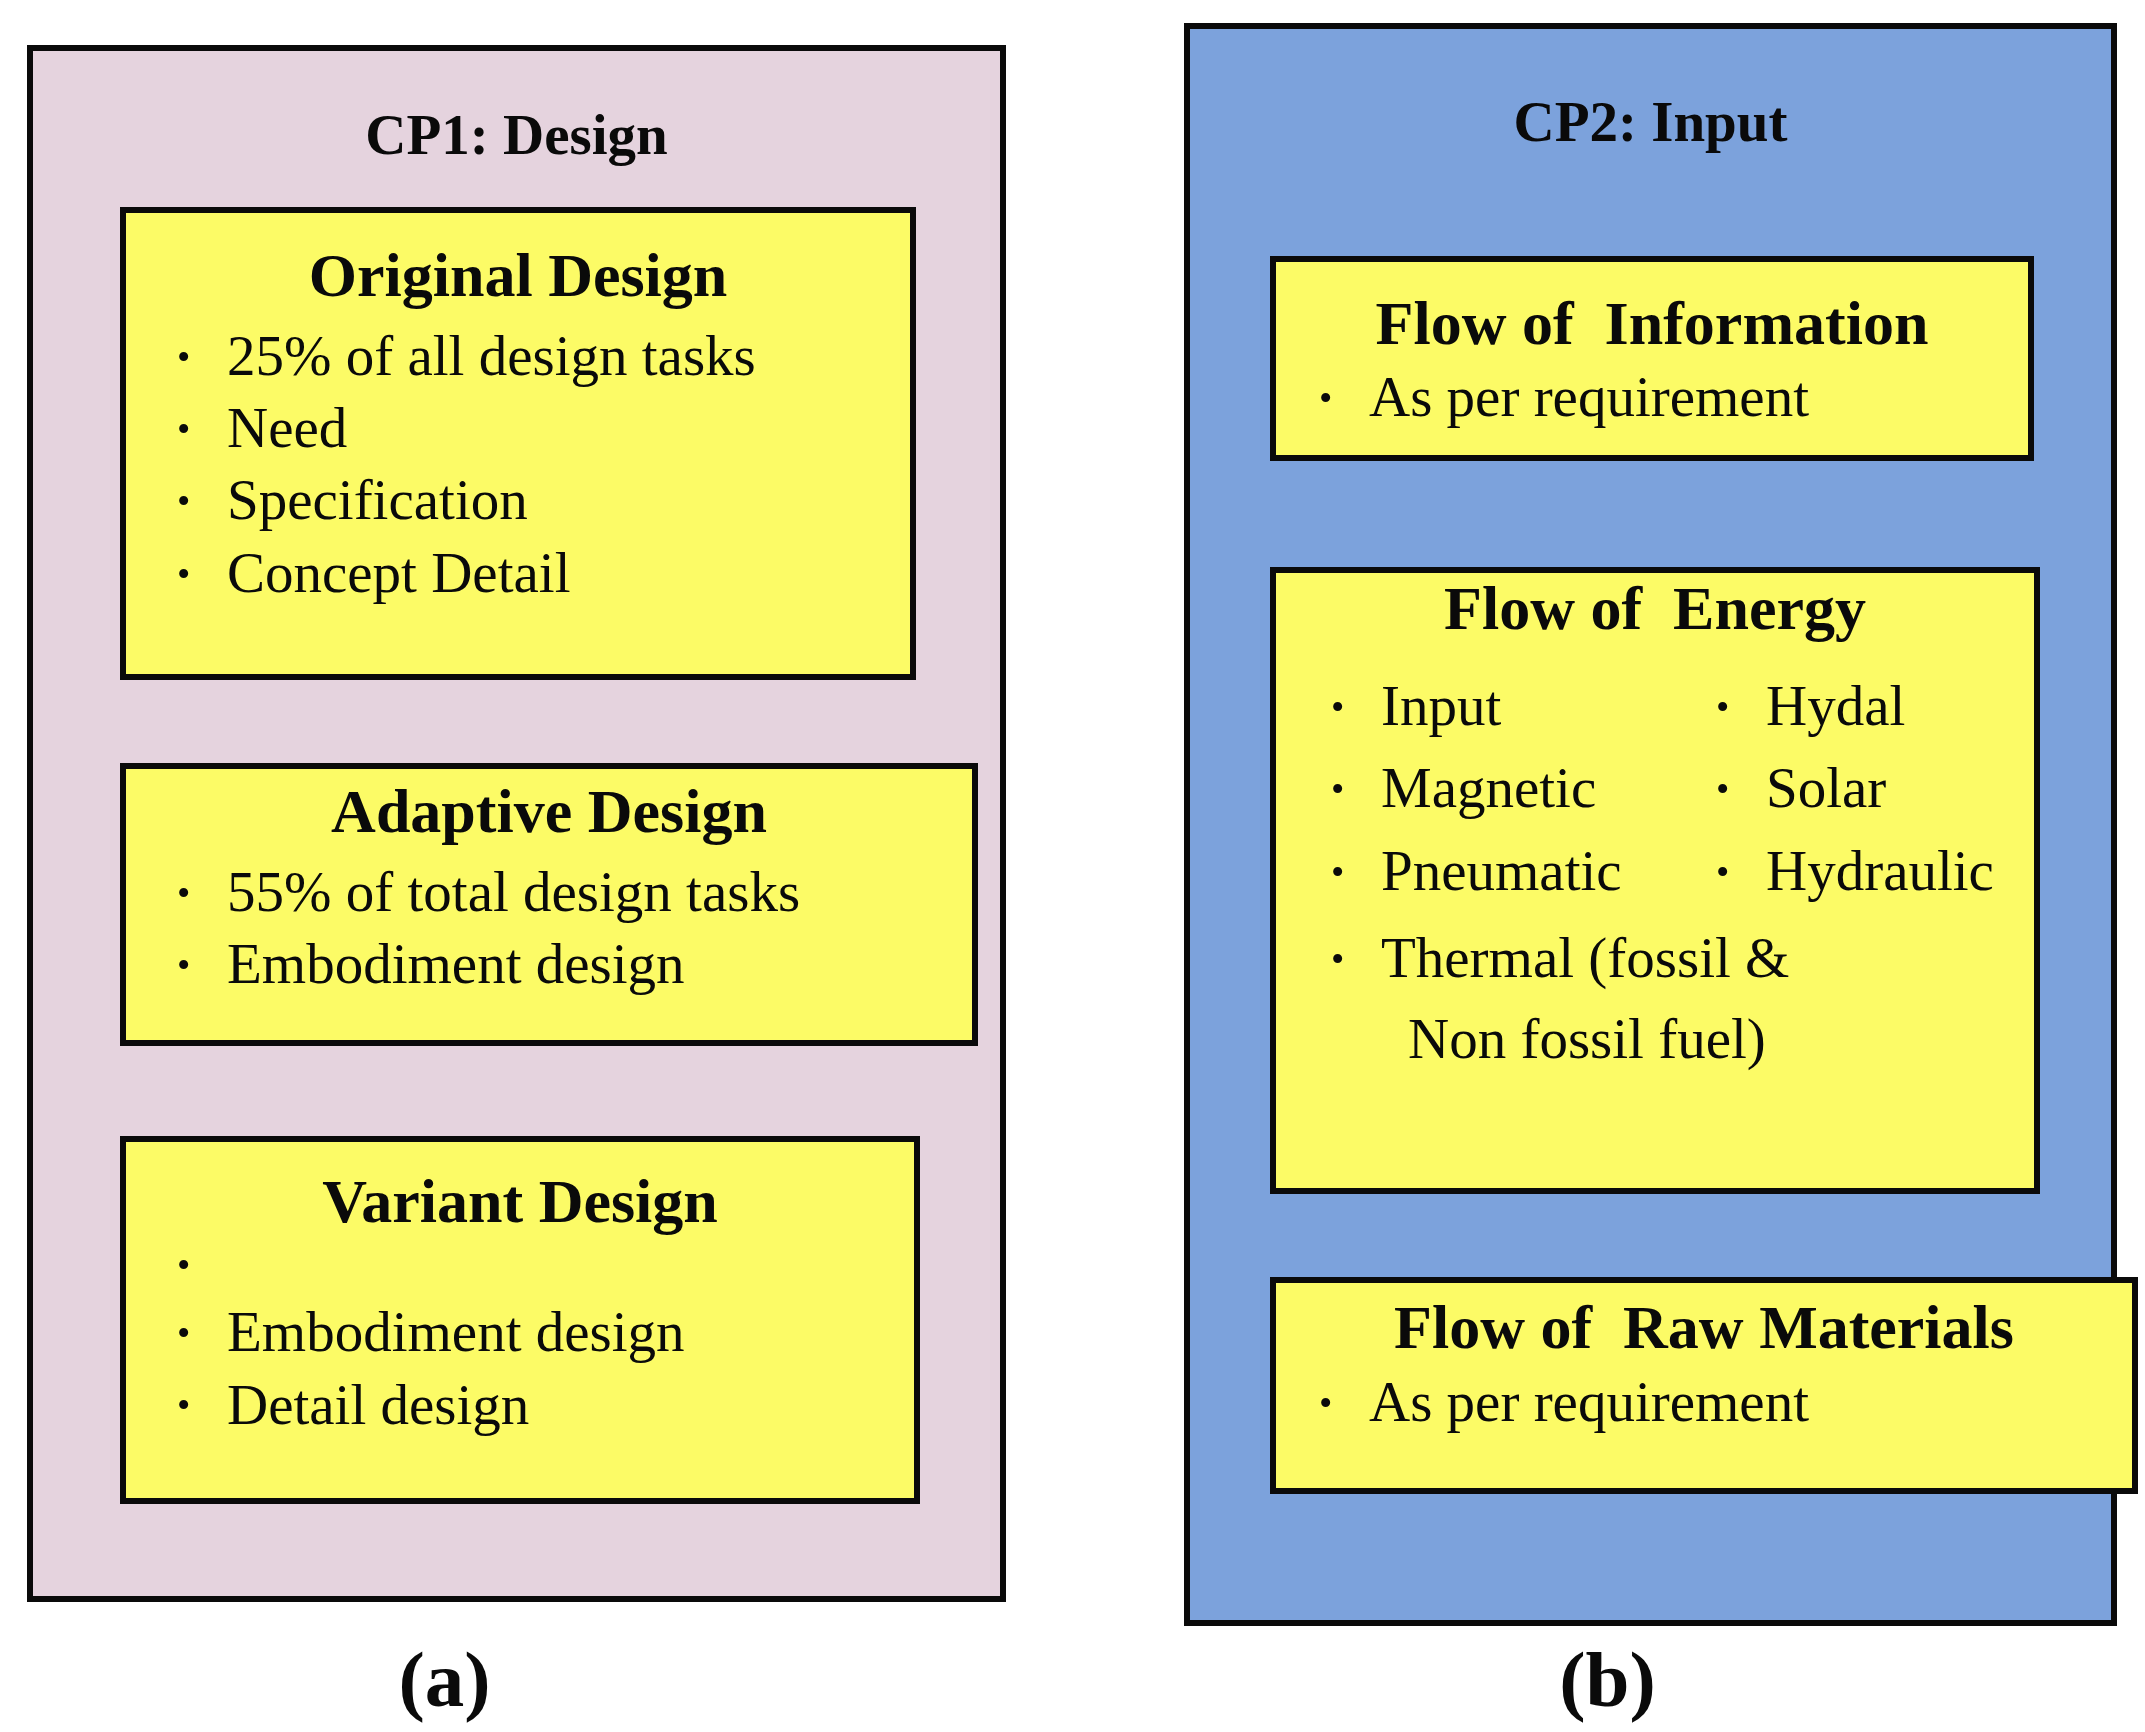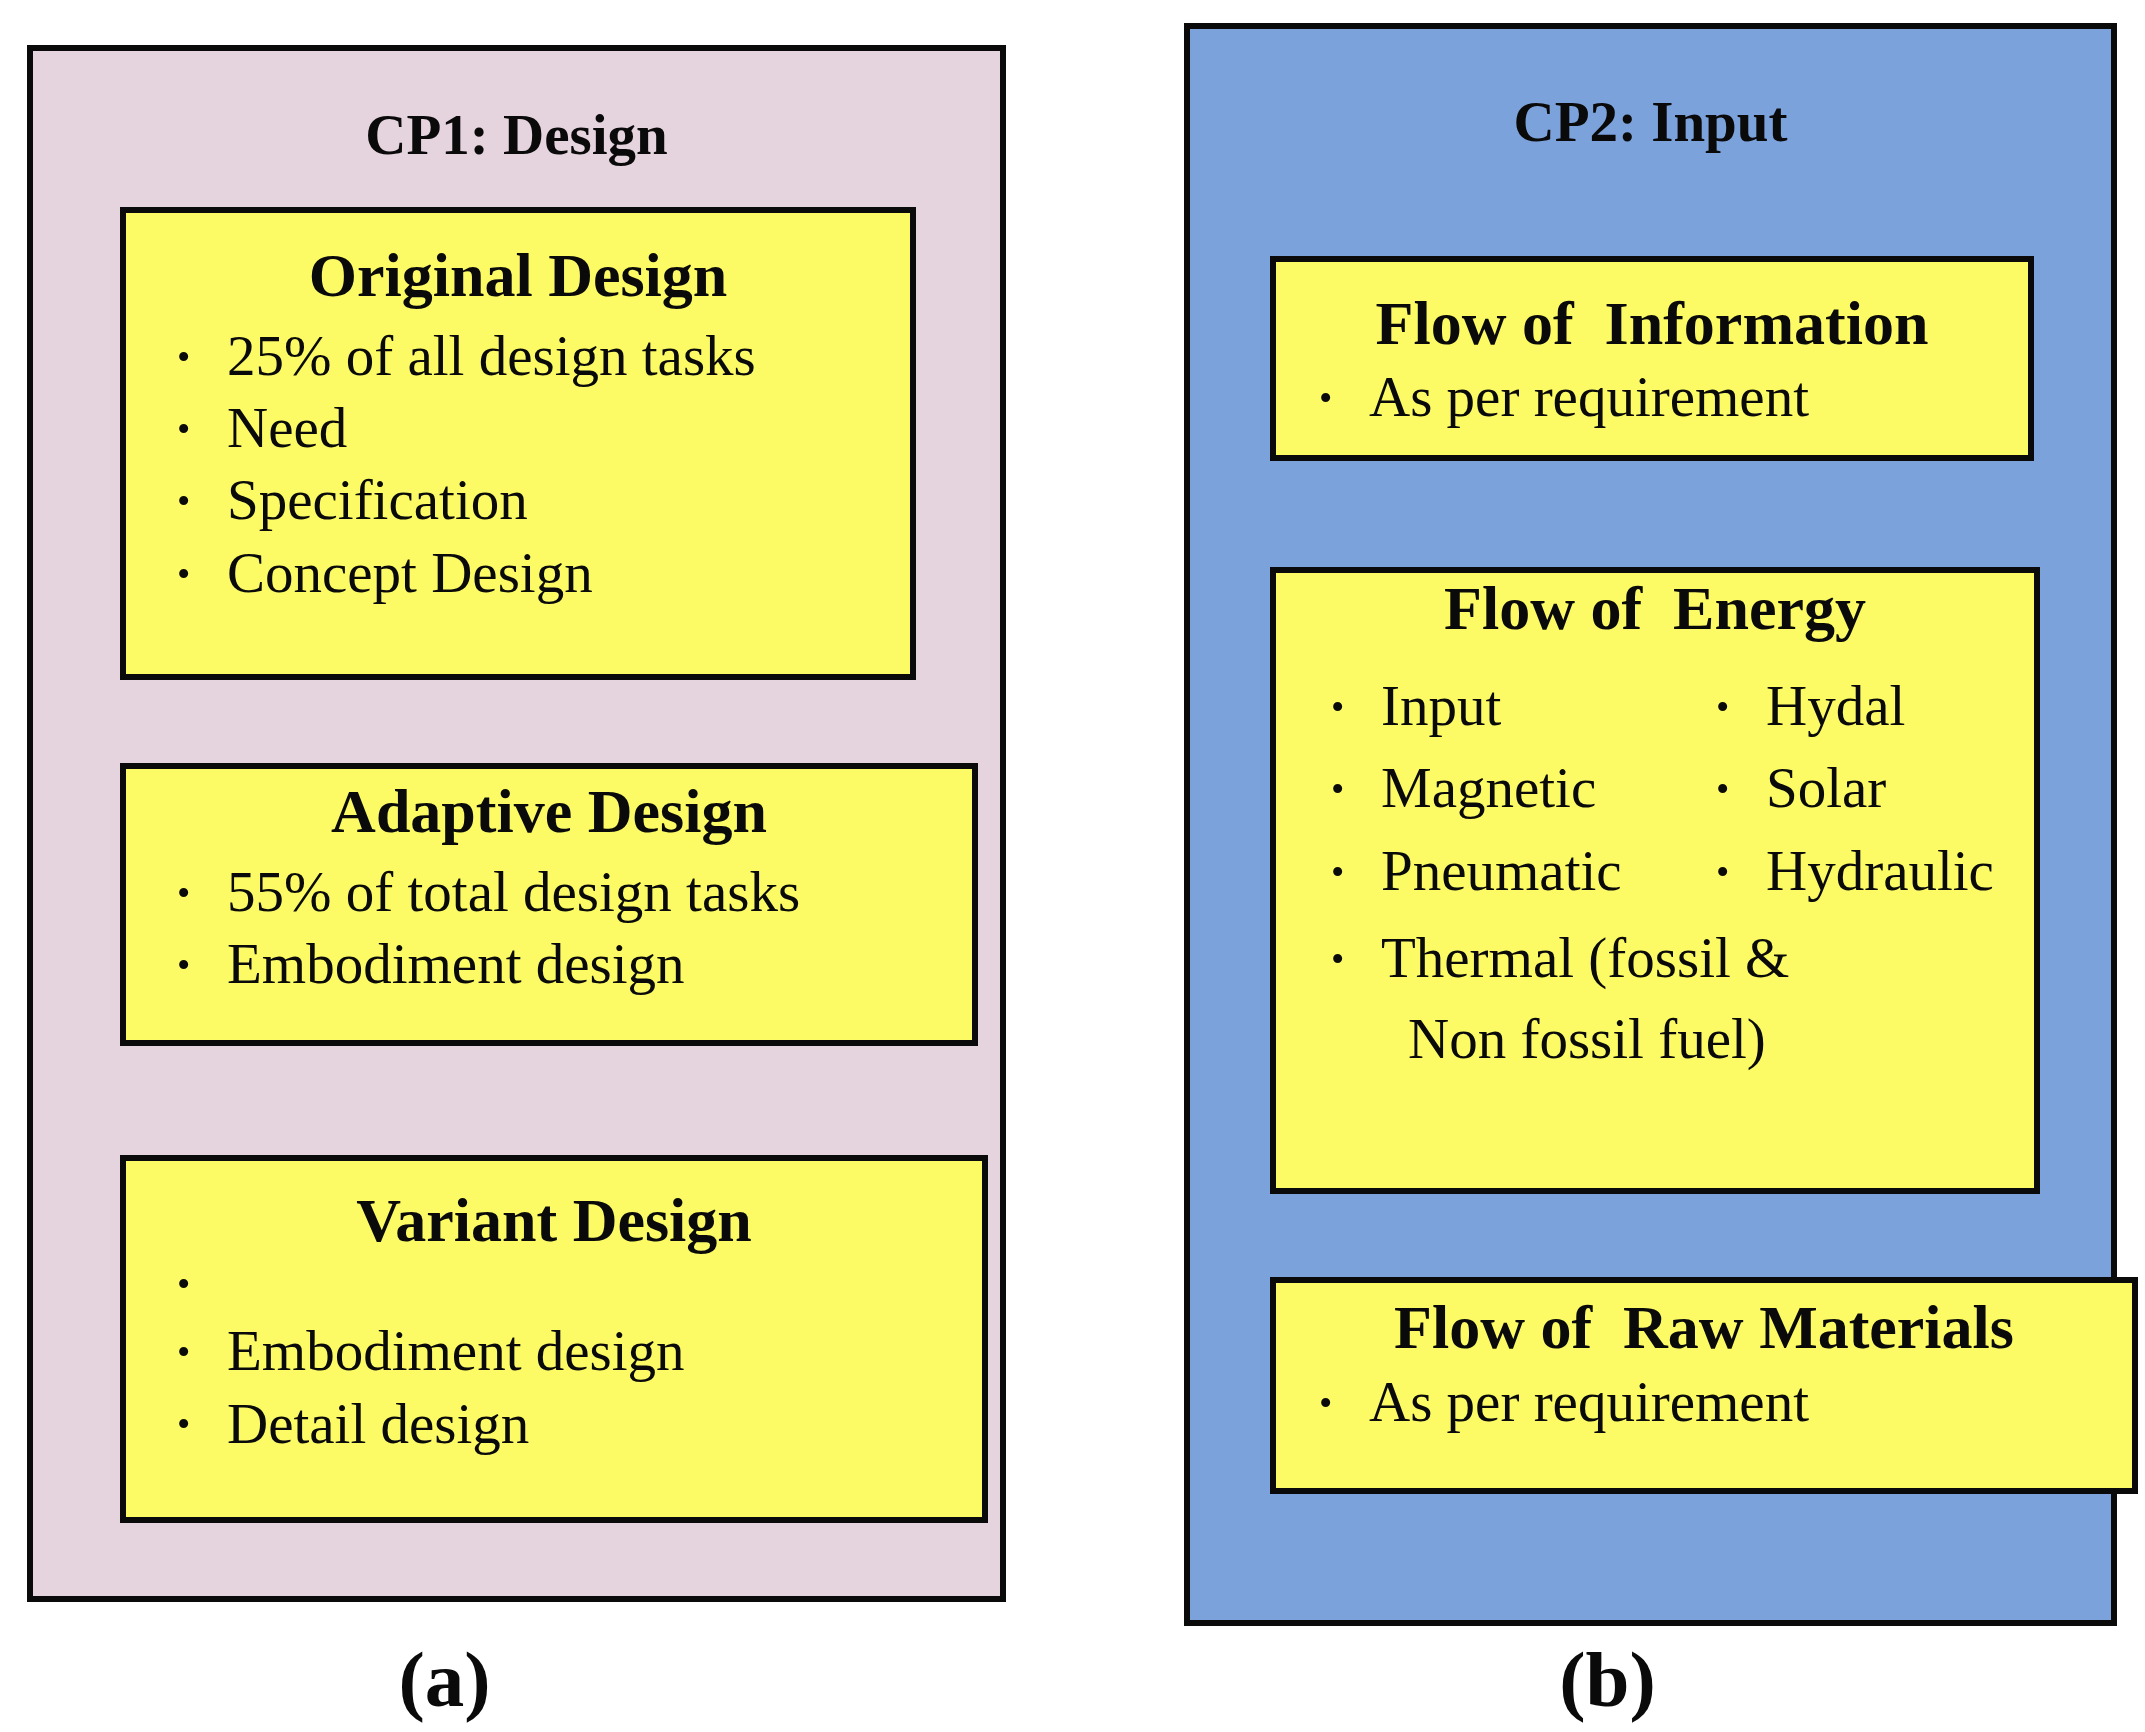--- a/index.html
+++ b/index.html
@@ -19,21 +19,21 @@
 
   .panel-header{display:block;text-align:center;font-weight:700;font-size:57px;line-height:1.1;}
   .panel-a .panel-header{margin-top:53px;}
   .panel-b .panel-header{margin-top:62px;}
 
   .ybox{position:absolute;background:var(--box-bg);border:6px solid var(--border-color);}
 
   
   .box-a1{left:87px;top:156px;width:796px;height:473px;padding-top:27px;}
   .box-a2{left:87px;top:712px;width:858px;height:283px;padding-top:7px;}
-  .box-a3{left:87px;top:1085px;width:868px;height:368px;padding-top:24px;margin-top:19px;}
+  .box-a3{left:87px;top:1085px;width:800px;height:368px;padding-top:24px;}
 
   
   .box-b1{left:80px;top:227px;width:764px;height:205px;padding-top:26px;}
   .box-b2{left:80px;top:538px;width:770px;height:627px;}
   .box-b3{left:80px;top:1248px;width:868px;height:217px;padding-top:9px;}
 
   .box-title{text-align:center;font-weight:700;font-size:62px;line-height:1.14;white-space:pre-wrap;}
   .box-a1 .box-title,.box-a2 .box-title,.box-a3 .box-title{margin-bottom:12px;}
   .box-b1 .box-title{margin-bottom:4px;}
   .box-b2 .box-title{margin-bottom:29px;}
@@ -73,21 +73,21 @@
       <div class="item">
         <span class="bullet">•</span>
         <span>Need</span>
       </div>
       <div class="item">
         <span class="bullet">•</span>
         <span>Specification</span>
       </div>
       <div class="item">
         <span class="bullet">•</span>
-        <span>Concept Design</span>
+        <span>Concept Detail</span>
       </div>
     </div>
 
     <div class="ybox box-a2">
       <h3 class="box-title">Adaptive Design</h3>
       <div class="item">
         <span class="bullet">•</span>
         <span>55% of total design tasks</span>
       </div>
       <div class="item">

